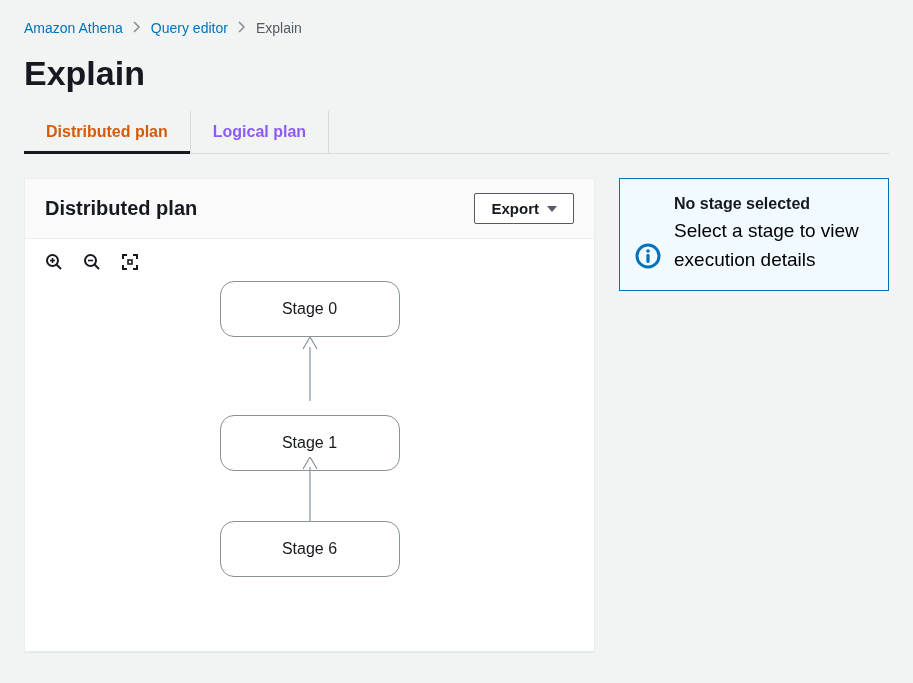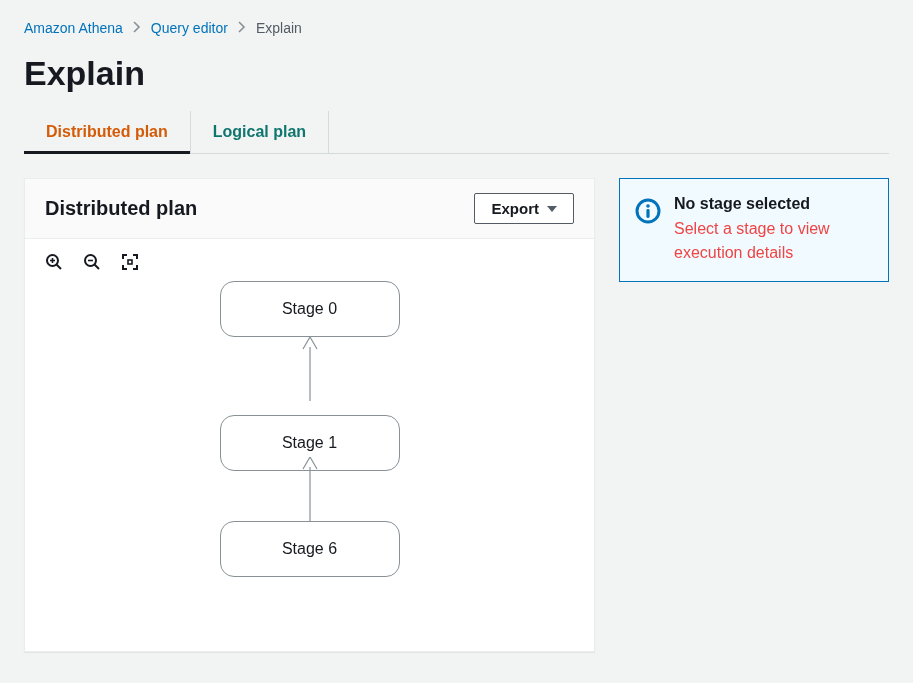--- a/index.html
+++ b/index.html
@@ -32,21 +32,21 @@
   }
   .tabbar {
     display: flex;
     border-bottom: 1px solid #d5dbdb;
     margin-bottom: 24px;
   }
   .tab {
     padding: 12px 22px;
     font-size: 16px;
     font-weight: 700;
-    color: #0f766e;
+    color: #8b5cf6;
     cursor: pointer;
     border-right: 1px solid #d5dbdb;
     position: relative;
   }
   .tab.active {
     color: #d45b07;
   }
   .tab.active::after {
     content: "";
     position: absolute;
@@ -134,32 +134,32 @@
   }
   .side {
     width: 270px;
   }
   .infobox {
     border: 1px solid #0073bb;
     background: #f1faff;
     padding: 16px 16px 16px 14px;
     display: flex;
     gap: 12px;
-    align-items: flex-start;
+    align-items: flex-end;
   }
   .infobox .info-icon { flex-shrink: 0; margin-top: 2px; }
   .infobox .title {
     font-weight: 700;
     font-size: 16px;
     color: #16191f;
     margin-bottom: 4px;
   }
   .infobox .desc {
-    font-size: 16px;
-    color: #ef4444;
+    font-size: 19px;
+    color: #000000;
     line-height: 1.5;
   }
 </style>
 </head>
 <body>
 
 <div class="page">
   <nav class="breadcrumb">
     <a href="#">Amazon Athena</a>
     <span class="sep">

